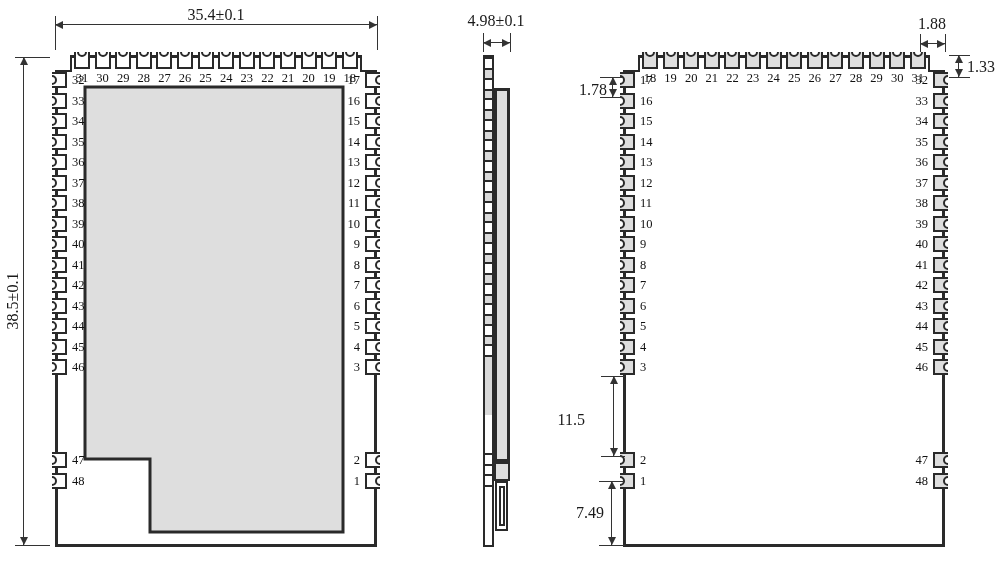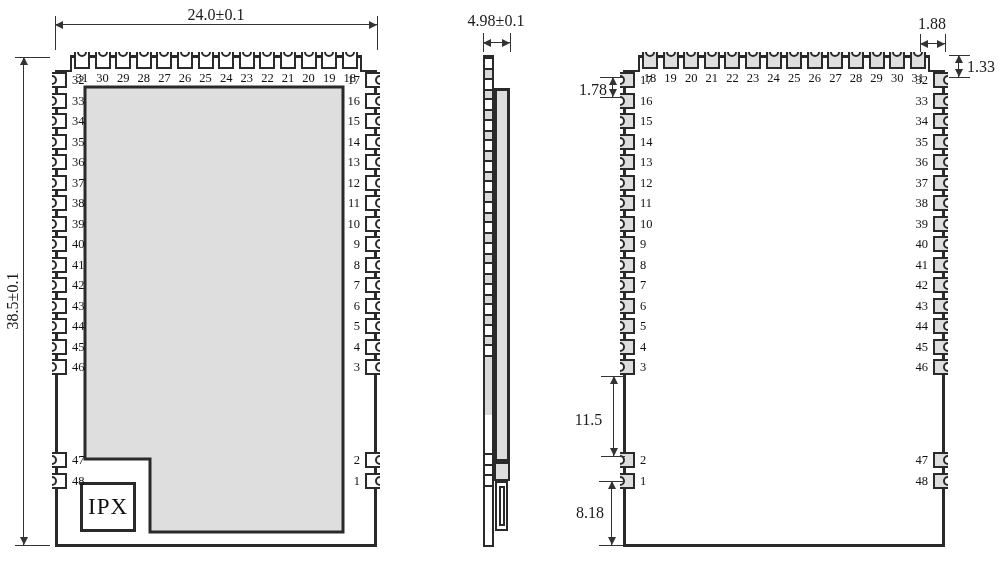--- a/index.html
+++ b/index.html
@@ -72,23 +72,20 @@
 <body>
 
 <div class="canvas">
 
   <div class="module" id="front-module">
     <svg class="shield-svg" width="316" height="486" viewBox="0 0 316 486">
       <path d="M27,29 H285 V474 H92 V401 H27 Z" fill="#dedede" stroke="#2a2a2a" stroke-width="3"></path>
     </svg>
     <div class="corner tl"></div>
     <div class="corner tr"></div>
-    <div class="ipx-box">
-      <span>IPX</span>
-    </div>
   <div class="pin top" style="left: 16px;">
         <div class="notch"></div>
       </div>
       <div class="plabel t" style="left: 14px; top: 13px;">31</div>
       <div class="pin top" style="left: 36.6px;">
         <div class="notch"></div>
       </div>
       <div class="plabel t" style="left: 34.6px; top: 13px;">30</div>
       <div class="pin top" style="left: 57.2px;">
         <div class="notch"></div>
@@ -492,28 +489,28 @@
       <div class="pin right fill" style="top: 394px;">
         <div class="notch"></div>
       </div>
       <div class="plabel rl" style="top: 395px;">47</div>
       <div class="pin right fill" style="top: 415px;">
         <div class="notch"></div>
       </div>
       <div class="plabel rl" style="top: 416px;">48</div>
     </div>
 
-  <div class="dimtext ctr" style="left:166px; top:6px; width:100px;">24.0±0.1</div>
+  <div class="dimtext ctr" style="left:166px; top:6px; width:100px;">35.4±0.1</div>
   <div class="dimtext ctr rot" style="left:-19px; top:292px; width:64px;">38.5±0.1</div>
   <div class="dimtext ctr" style="left:446px; top:12px; width:100px;">4.98±0.1</div>
   <div class="dimtext ctr" style="left:902px; top:15px; width:60px;">1.88</div>
   <div class="dimtext" style="left:967px; top:58px;">1.33</div>
   <div class="dimtext rgt" style="left:570px; top:81px; width:37px;">1.78</div>
-  <div class="dimtext rgt" style="left:570px; top:411px; width:37px;text-align:center;">11.5</div>
-  <div class="dimtext rgt" style="left:567px; top:504px; width:37px;">8.18</div>
+  <div class="dimtext rgt" style="left:548px; top:411px; width:37px;">11.5</div>
+  <div class="dimtext rgt" style="left:567px; top:504px; width:37px;">7.49</div>
 
 <div class="dl" style="left: 55px; top: 24px; width: 322px; height: 1px;"></div>
     <div class="ar l" style="left: 55px; top: 21px;"></div>
     <div class="ar r" style="left: 369px; top: 21px;"></div>
     <div class="dl" style="left: 55px; top: 16px; width: 1px; height: 34px;"></div>
     <div class="dl" style="left: 377px; top: 16px; width: 1px; height: 34px;"></div>
     <div class="dl" style="left: 23px; top: 57px; width: 1px; height: 488px;"></div>
     <div class="ar u" style="left: 20px; top: 57px;"></div>
     <div class="ar d" style="left: 20px; top: 537px;"></div>
     <div class="dl" style="left: 15px; top: 57px; width: 35px; height: 1px;"></div>

